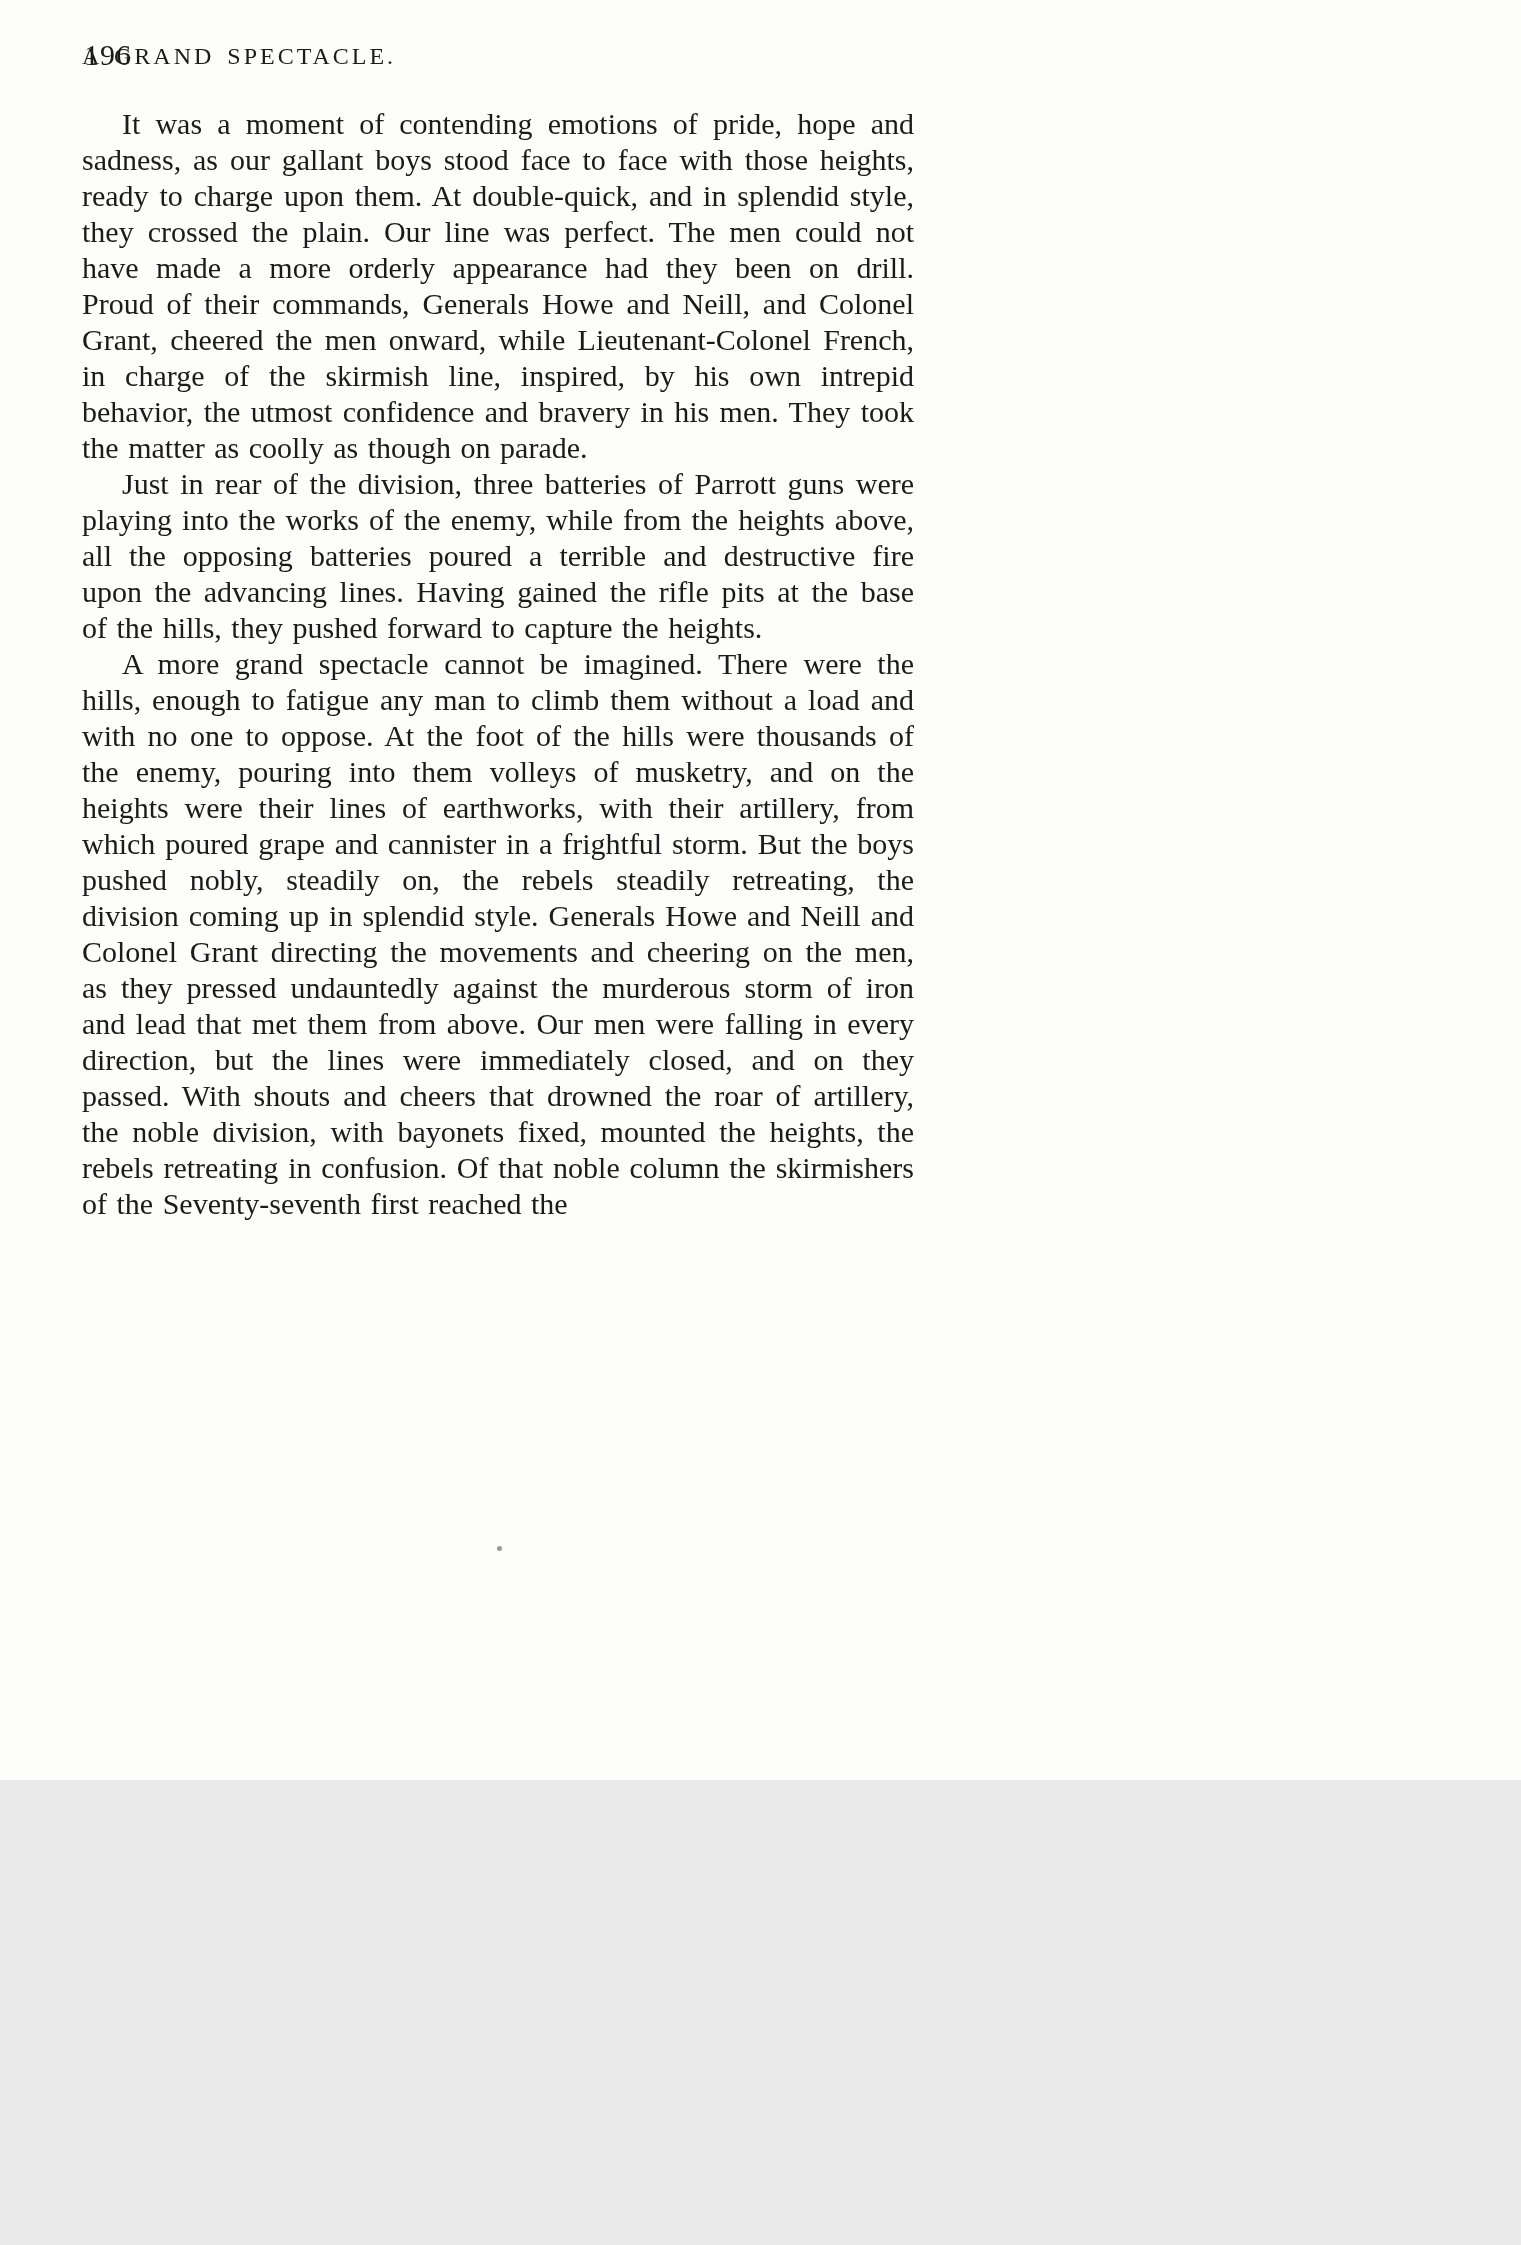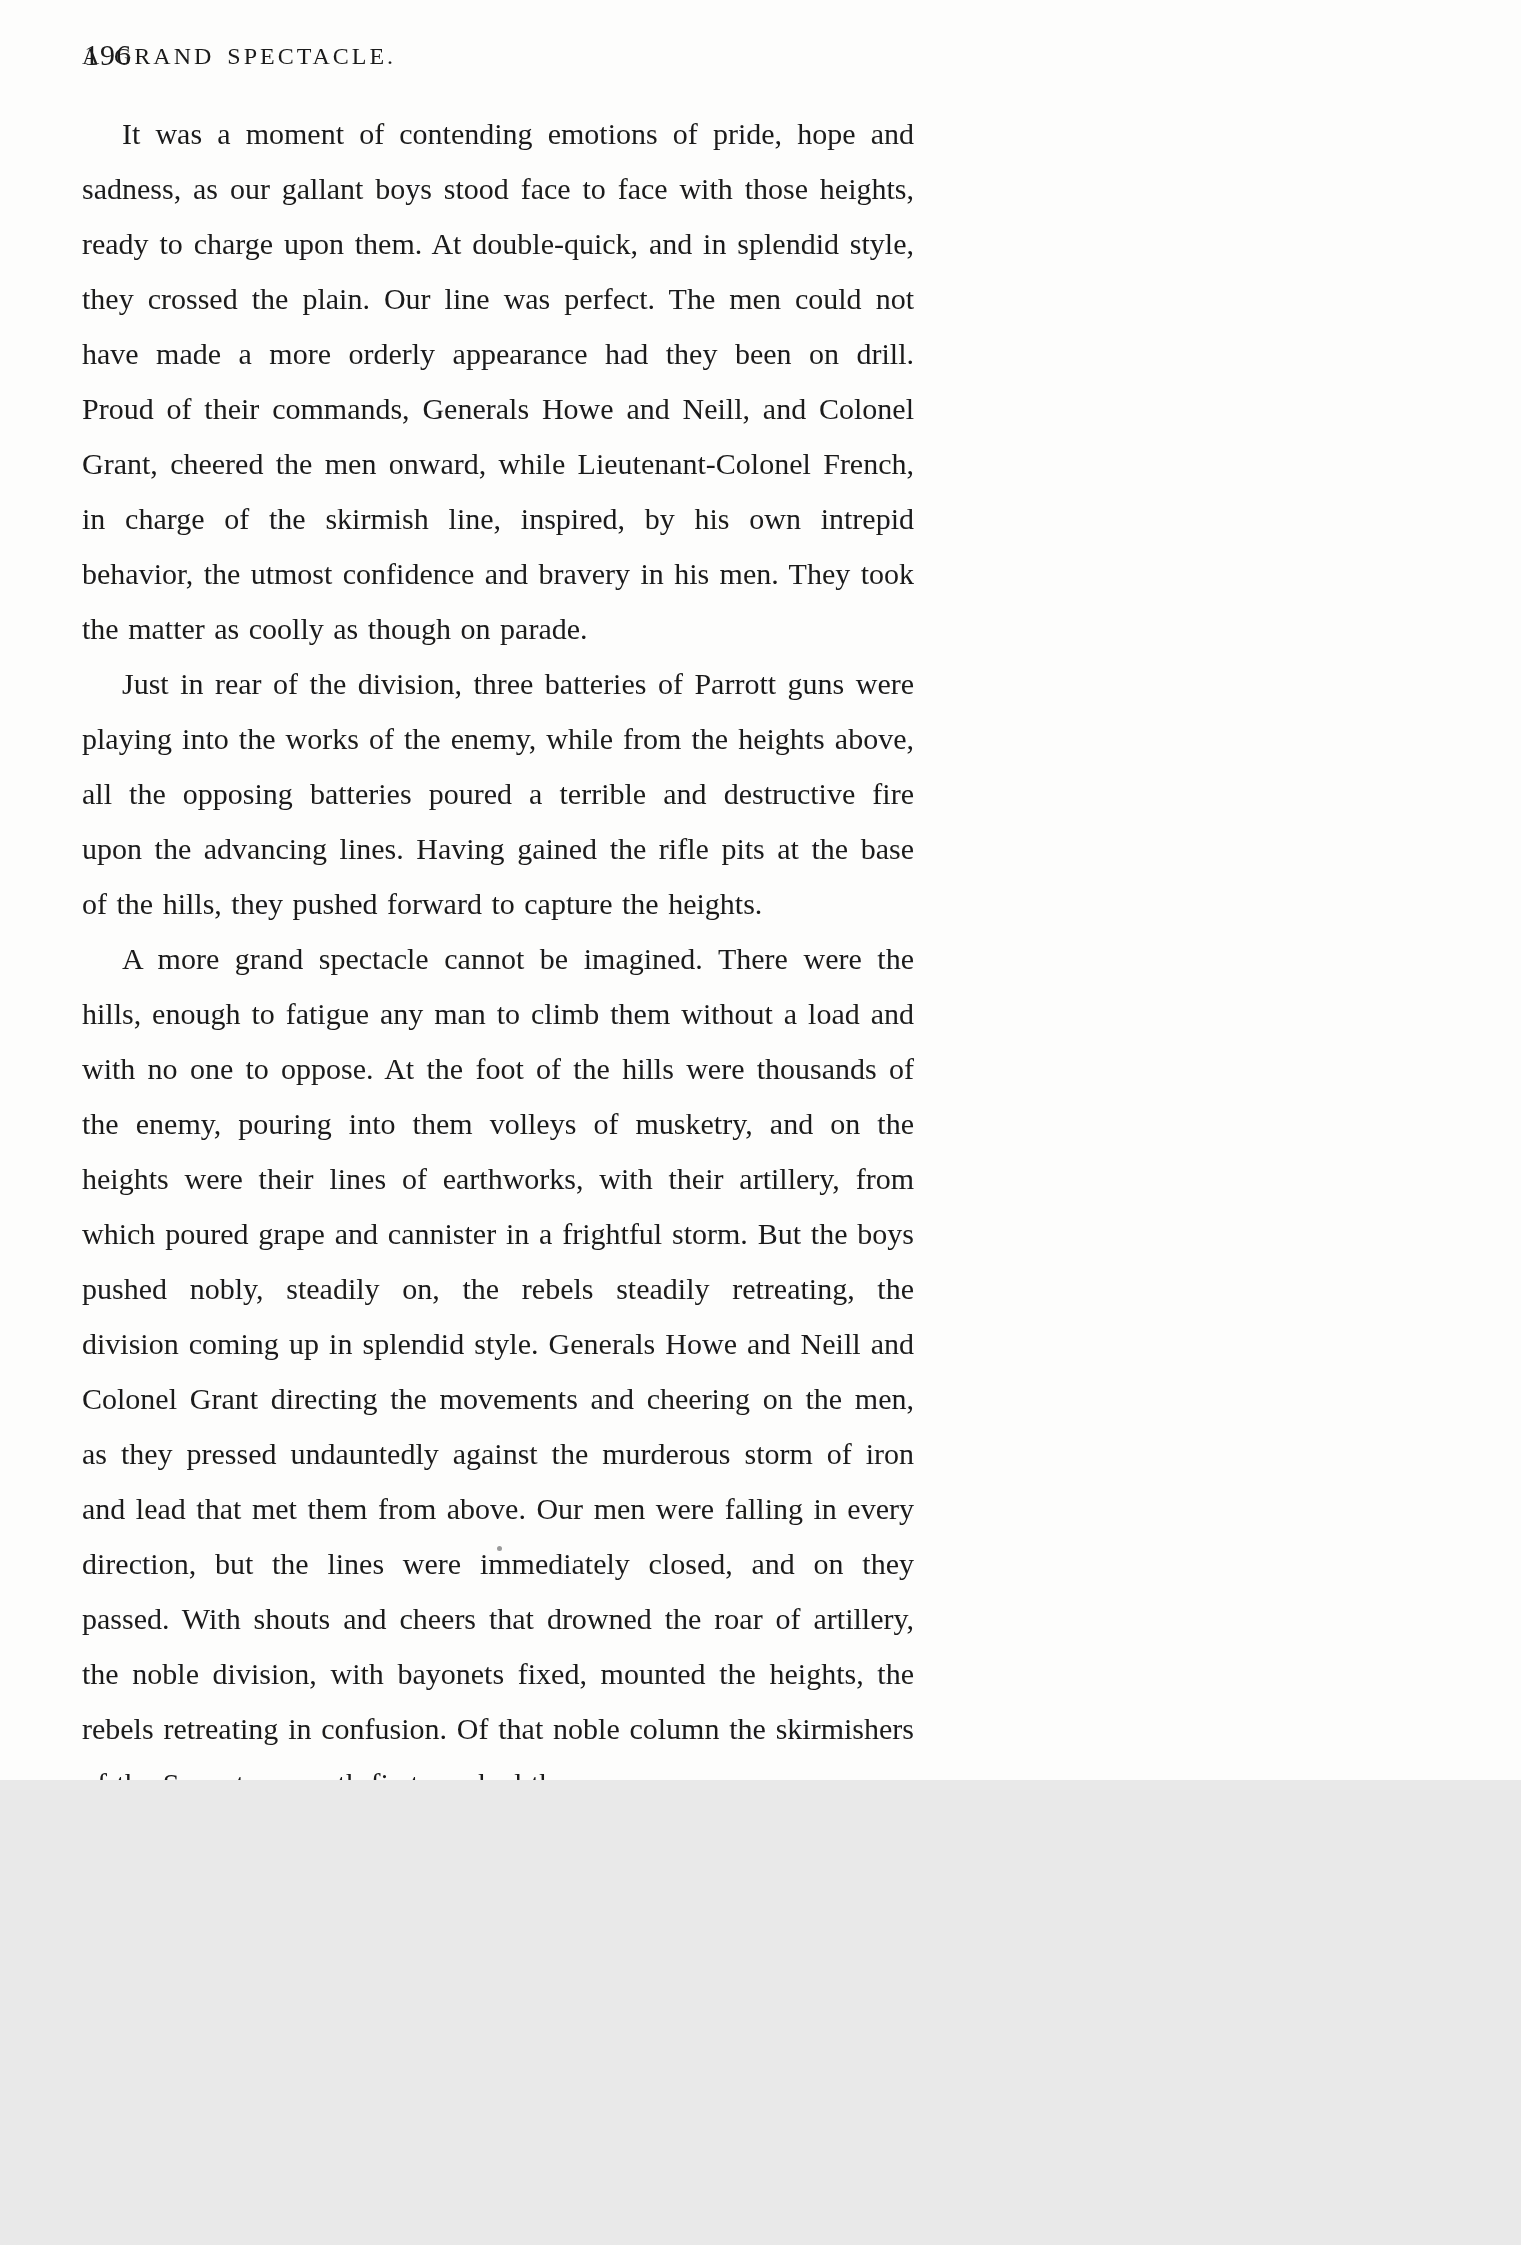--- a/index.html
+++ b/index.html
@@ -38,21 +38,21 @@
     text-align: left;
     font-size: 24px;
     letter-spacing: 3px;
     padding-top: 5px;
     word-spacing: 4px;
   }
   .body-text {
     margin-top: 26px;
     text-align: justify;
     font-size: 30px;
-    line-height: 55px;
+    line-height: 36px;
     word-spacing: 2px;
   }
   .body-text p {
     margin: 0;
     padding: 0;
     text-indent: 40px;
   }
   
   .scan-speck {
     position: absolute;

